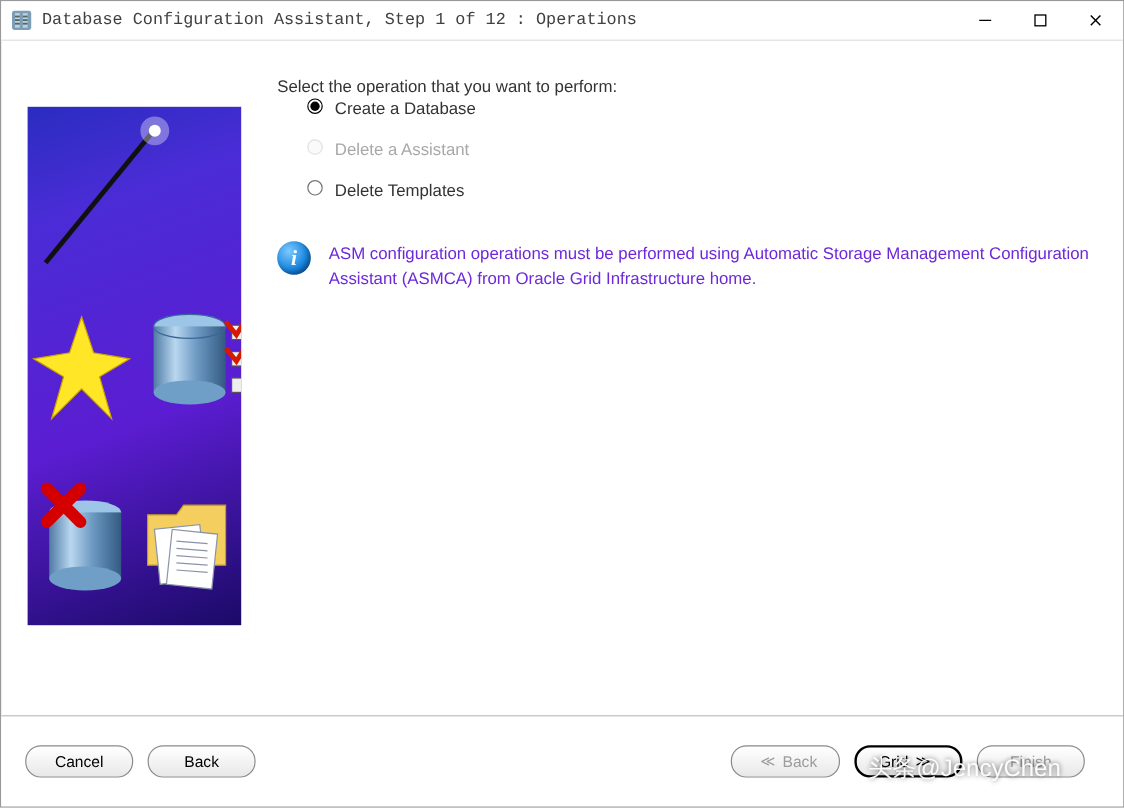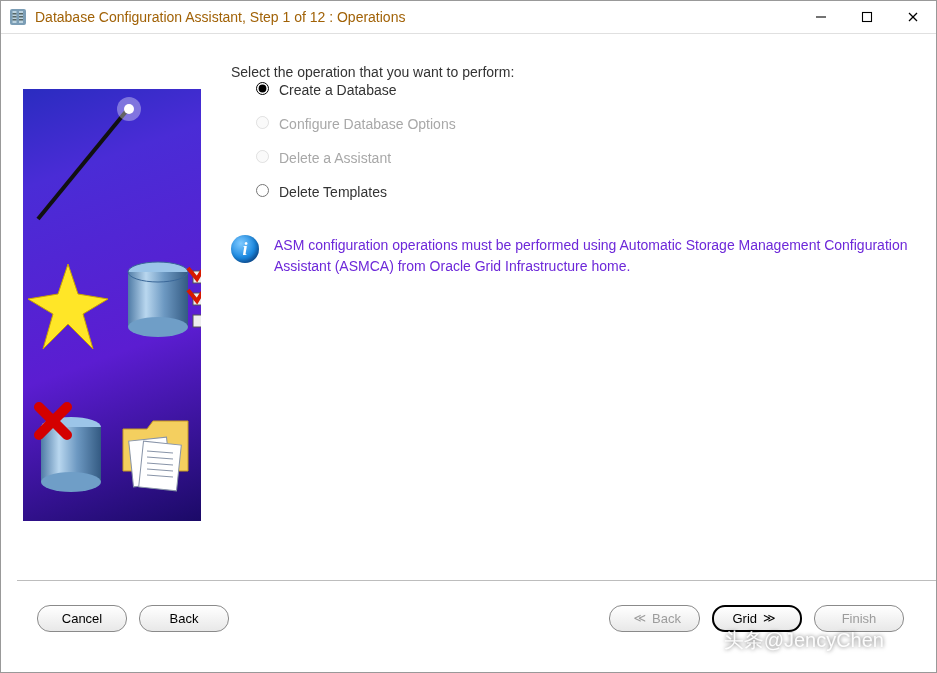--- a/index.html
+++ b/index.html
@@ -24,22 +24,23 @@
     align-items: center;
     padding: 0 0 0 8px;
   }
   .titlebar .app-icon {
     width: 18px; height: 18px;
     margin-right: 8px;
     display: inline-flex; align-items: center; justify-content: center;
   }
   .titlebar .title {
     flex: 1;
-    color: #a16207;
+    color: #404040;
     font-size: 14px;
+    font-family: Liberation Mono, monospace;
   }
   .win-controls { display: flex; height: 100%; }
   .win-btn {
     width: 46px;
     display: flex; align-items: center; justify-content: center;
     font-size: 12px;
     color: #000;
   }
 
   
@@ -104,28 +105,27 @@
   .info-text {
     color: #6d28d9;
     font-size: 14px;
     line-height: 1.5;
     max-width: 640px;
   }
 
   
   .footer {
     position: absolute;
-    left: 0; right: 0; bottom: 16px;
+    left: 0; right: 0; bottom: 0;
     height: 76px;
     border-top: 1px solid #bdbdbd;
     display: flex;
     align-items: center;
     padding: 0 20px;
     background: #fff;
-    margin-left: 16px;
   }
   .btn {
     height: 27px;
     min-width: 90px;
     border: 1px solid #8a8a8a;
     border-radius: 13px;
     background: linear-gradient(#ffffff,#e8e8e8);
     display: inline-flex;
     align-items: center;
     justify-content: center;
@@ -253,24 +253,20 @@
   <div class="main-panel">
     <div class="prompt">Select the operation that you want to perform:</div>
 
     <div class="options">
       <label class="radio-row">
         <input type="radio" name="op" checked="" style="">
         <span>Create a Database</span>
       </label>
       <label class="radio-row disabled">
         <input type="radio" name="op" disabled="" style="">
-        <span>Configure Database Options</span>
-      </label>
-      <label class="radio-row disabled">
-        <input type="radio" name="op" disabled="" style="">
         <span>Delete a Assistant</span>
       </label>
       <label class="radio-row">
         <input type="radio" name="op" style="">
         <span>Delete Templates</span>
       </label>
     </div>
 
     <div class="info-box">
       <div class="info-icon">i</div>

